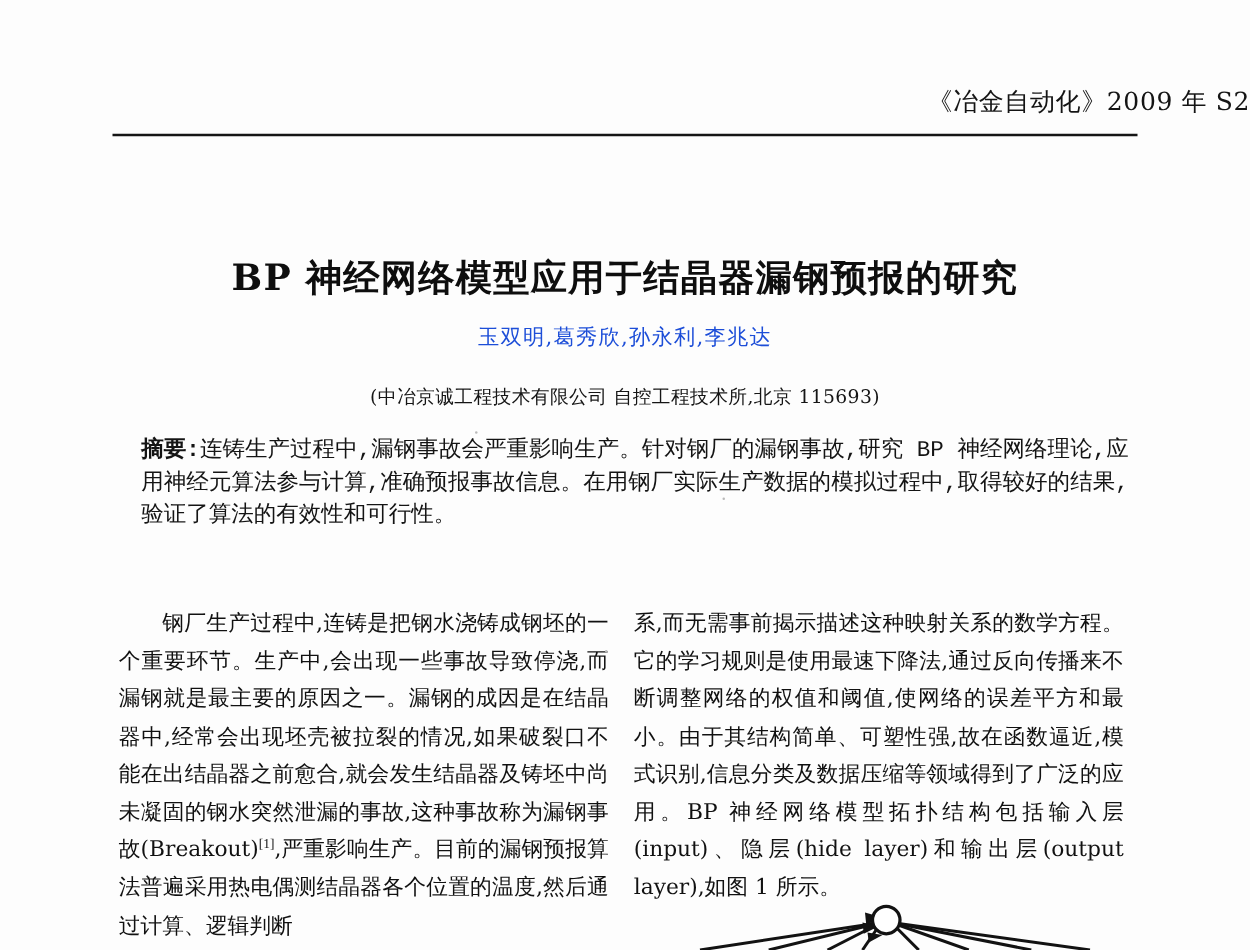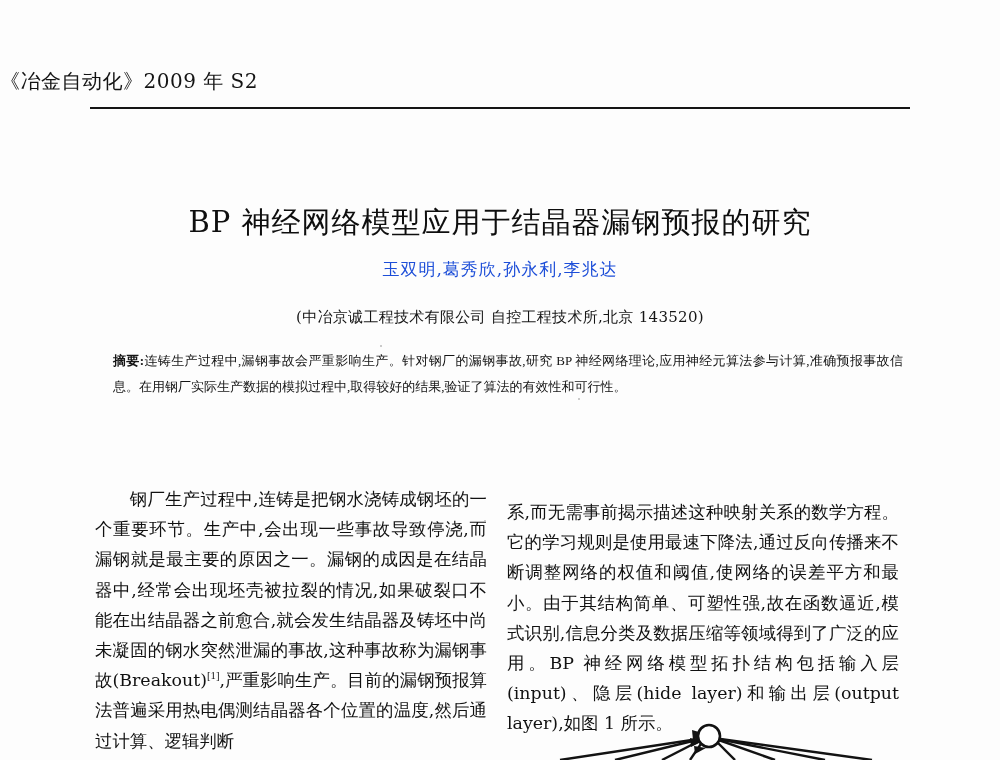--- a/index.html
+++ b/index.html
@@ -21,21 +21,21 @@
     width: 1000px;
     height: 760px;
     background: #fdfdfd;
   }
 
   
   .running-head {
     position: absolute;
     left: 0; top: 68px;
     width: 1000px;
-    text-align: left;
+    text-align: right;
     font-size: 20px;
     letter-spacing: 0.5px;
     font-family: "DejaVu Serif", "Liberation Serif", serif;
     color: #141414;
   }
   .head-rule {
     position: absolute;
     left: 90px;
     top: 107px;
     width: 820px;
@@ -43,21 +43,21 @@
     background: #151515;
   }
 
   
   .title {
     position: absolute;
     left: 0; top: 184px;
     width: 1000px;
     text-align: center;
     font-size: 29px;
-    font-weight: normal;
+    font-weight: bold;
     letter-spacing: 1px;
     font-family: "DejaVu Serif", "Liberation Serif", serif;
     color: #0e0e0e;
   }
   .authors {
     position: absolute;
     left: 0; top: 258px;
     width: 1000px;
     text-align: center;
     font-size: 17px;
@@ -75,24 +75,24 @@
     font-family: "DejaVu Serif", "Liberation Serif", serif;
     color: #151515;
   }
 
   
   .abstract-block {
     position: absolute;
     left: 113px;
     top: 348px;
     width: 790px;
-    font-size: 13px;
+    font-size: 18px;
     line-height: 26px;
     text-align: justify;
-    font-family: Liberation Serif, serif;
+    font-family: Liberation Mono, monospace;
     color: #141414;
   }
   .abstract-block .lbl {
     font-weight: bold;
   }
   .keywords {
     position: absolute;
     left: 113px;
     top: 426px;
     width: 790px;
@@ -111,21 +111,21 @@
     top: 484px;
     width: 392px;
     font-size: 17.4px;
     line-height: 30.2px;
     text-align: justify;
     text-justify: inter-ideograph;
     font-family: "DejaVu Serif", "Liberation Serif", serif;
     color: #111111;
   }
   .col-left  { left: 95px; }
-  .col-right { left: 507px; margin-top: 13px; }
+  .col-right { left: 507px; }
 
   .section-head {
     font-size: 18px;
     font-weight: bold;
     margin: 0 0 4px 0;
     letter-spacing: 0.5px;
     font-family: "DejaVu Serif", "Liberation Serif", serif;
   }
   .section-head .num { margin-right: 14px; }
 
@@ -164,21 +164,21 @@
 </head>
 <body>
 
 <div class="page">
 
   <div class="running-head">《冶金自动化》2009 年 S2</div>
   <div class="head-rule"></div>
 
   <h1 class="title">BP 神经网络模型应用于结晶器漏钢预报的研究</h1>
   <div class="authors">玉双明,葛秀欣,孙永利,李兆达</div>
-  <div class="affiliation">(中冶京诚工程技术有限公司 自控工程技术所,北京 143520)</div>
+  <div class="affiliation">(中冶京诚工程技术有限公司 自控工程技术所,北京 115693)</div>
 
   <div class="abstract-block">
     <span class="lbl">摘要:</span><span>连铸生产过程中,漏钢事故会严重影响生产。针对钢厂的漏钢事故,研究 BP 神经网络理论,应用神经元算法参与计算,准确预报事故信息。在用钢厂实际生产数据的模拟过程中,取得较好的结果,验证了算法的有效性和可行性。</span>
   </div>
 
 
   <div class="col col-left">
     <p class="para"><span>钢厂生产过程中,连铸是把钢水浇铸成钢坯的一个重要环节。生产中,会出现一些事故导致停浇,而漏钢就是最主要的原因之一。漏钢的成因是在结晶器中,经常会出现坯壳被拉裂的情况,如果破裂口不能在出结晶器之前愈合,就会发生结晶器及铸坯中尚未凝固的钢水突然泄漏的事故,这种事故称为漏钢事故(Breakout)</span><sup class="cite latin">[1]</sup><span>,严重影响生产。目前的漏钢预报算法普遍采用热电偶测结晶器各个位置的温度,然后通过计算、逻辑判断</span></p>
   </div>
 

